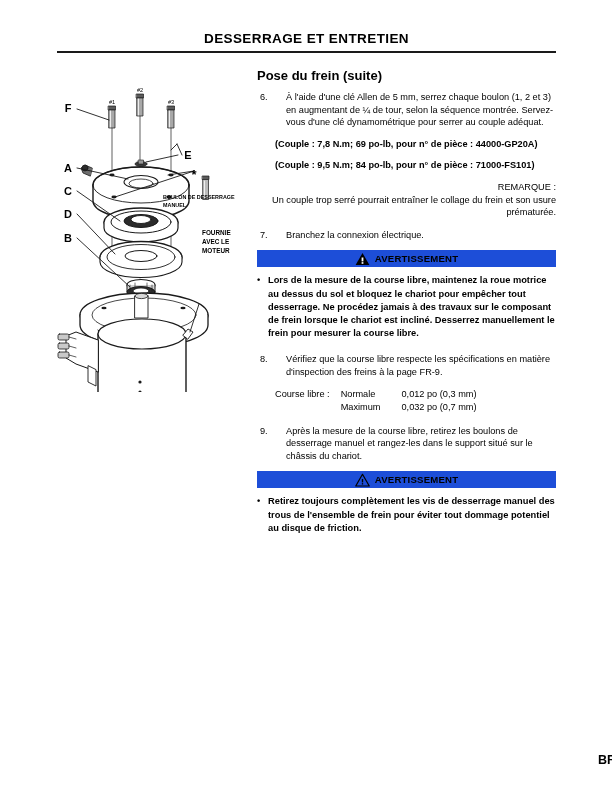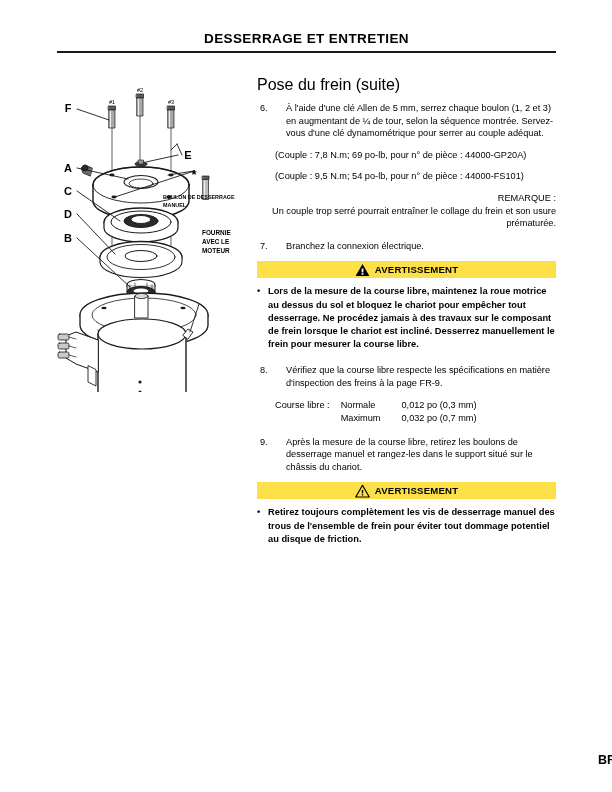--- a/index.html
+++ b/index.html
@@ -43,23 +43,23 @@
 
   
   .col-right {
     position: absolute;
     left: 257px;
     top: 64px;
     width: 299px;
   }
 
   .section-title {
-    font-size: 16px;
-    font-weight: normal;
-    margin: 12px 0 8px 0;
+    font-size: 13px;
+    font-weight: bold;
+    margin: 4px 0 8px 0;
   }
 
   .numitem {
     position: relative;
     padding-left: 29px;
     font-size: 9.2px;
     line-height: 12.6px;
     margin-bottom: 9px;
   }
   .numitem .num {
@@ -68,34 +68,35 @@
     top: 0;
   }
 
   .para {
     font-size: 9.2px;
     line-height: 12.6px;
     margin-bottom: 9px;
   }
   .para.indent {
     padding-left: 18px;
+    font-weight: bold;
   }
   .note-block {
     font-size: 9.2px;
     line-height: 12.6px;
     margin-bottom: 10px;
     text-align: right;
   }
 
   
   .warn-bar {
     position: relative;
     width: 299px;
     height: 17px;
-    background: #fde047;
+    background: #1d4ed8;
     display: flex;
     align-items: center;
     justify-content: center;
     margin-bottom: 7px;
   }
   .warn-bar .tri {
     width: 15px;
     height: 14px;
     margin-right: 5px;
     display: block;
@@ -330,21 +331,21 @@
   <div class="col-right">
 
     <div class="section-title">Pose du frein (suite)</div>
 
     <div class="numitem">
       <span class="num">6.</span>
       <span>À l'aide d'une clé Allen de 5 mm, serrez chaque boulon (1, 2 et 3) en augmentant de ¼ de tour, selon la séquence montrée. Servez-vous d'une clé dynamométrique pour serrer au couple adéquat.</span>
     </div>
 
     <div class="para indent">(Couple : 7,8 N.m; 69 po-lb, pour n° de pièce : 44000-GP20A)</div>
-    <div class="para indent">(Couple : 9,5 N.m; 54 po-lb, pour n° de pièce : 44000-FS101)</div>
+    <div class="para indent">(Couple : 9,5 N.m; 84 po-lb, pour n° de pièce : 71000-FS101)</div>
 
     <div class="note-block">
       <div>REMARQUE :</div>
       <div>Un couple trop serré pourrait entraîner le collage du frein et son usure prématurée.</div>
     </div>
 
     <div class="numitem">
       <span class="num">7.</span>
       <span>Branchez la connexion électrique.</span>
     </div>

